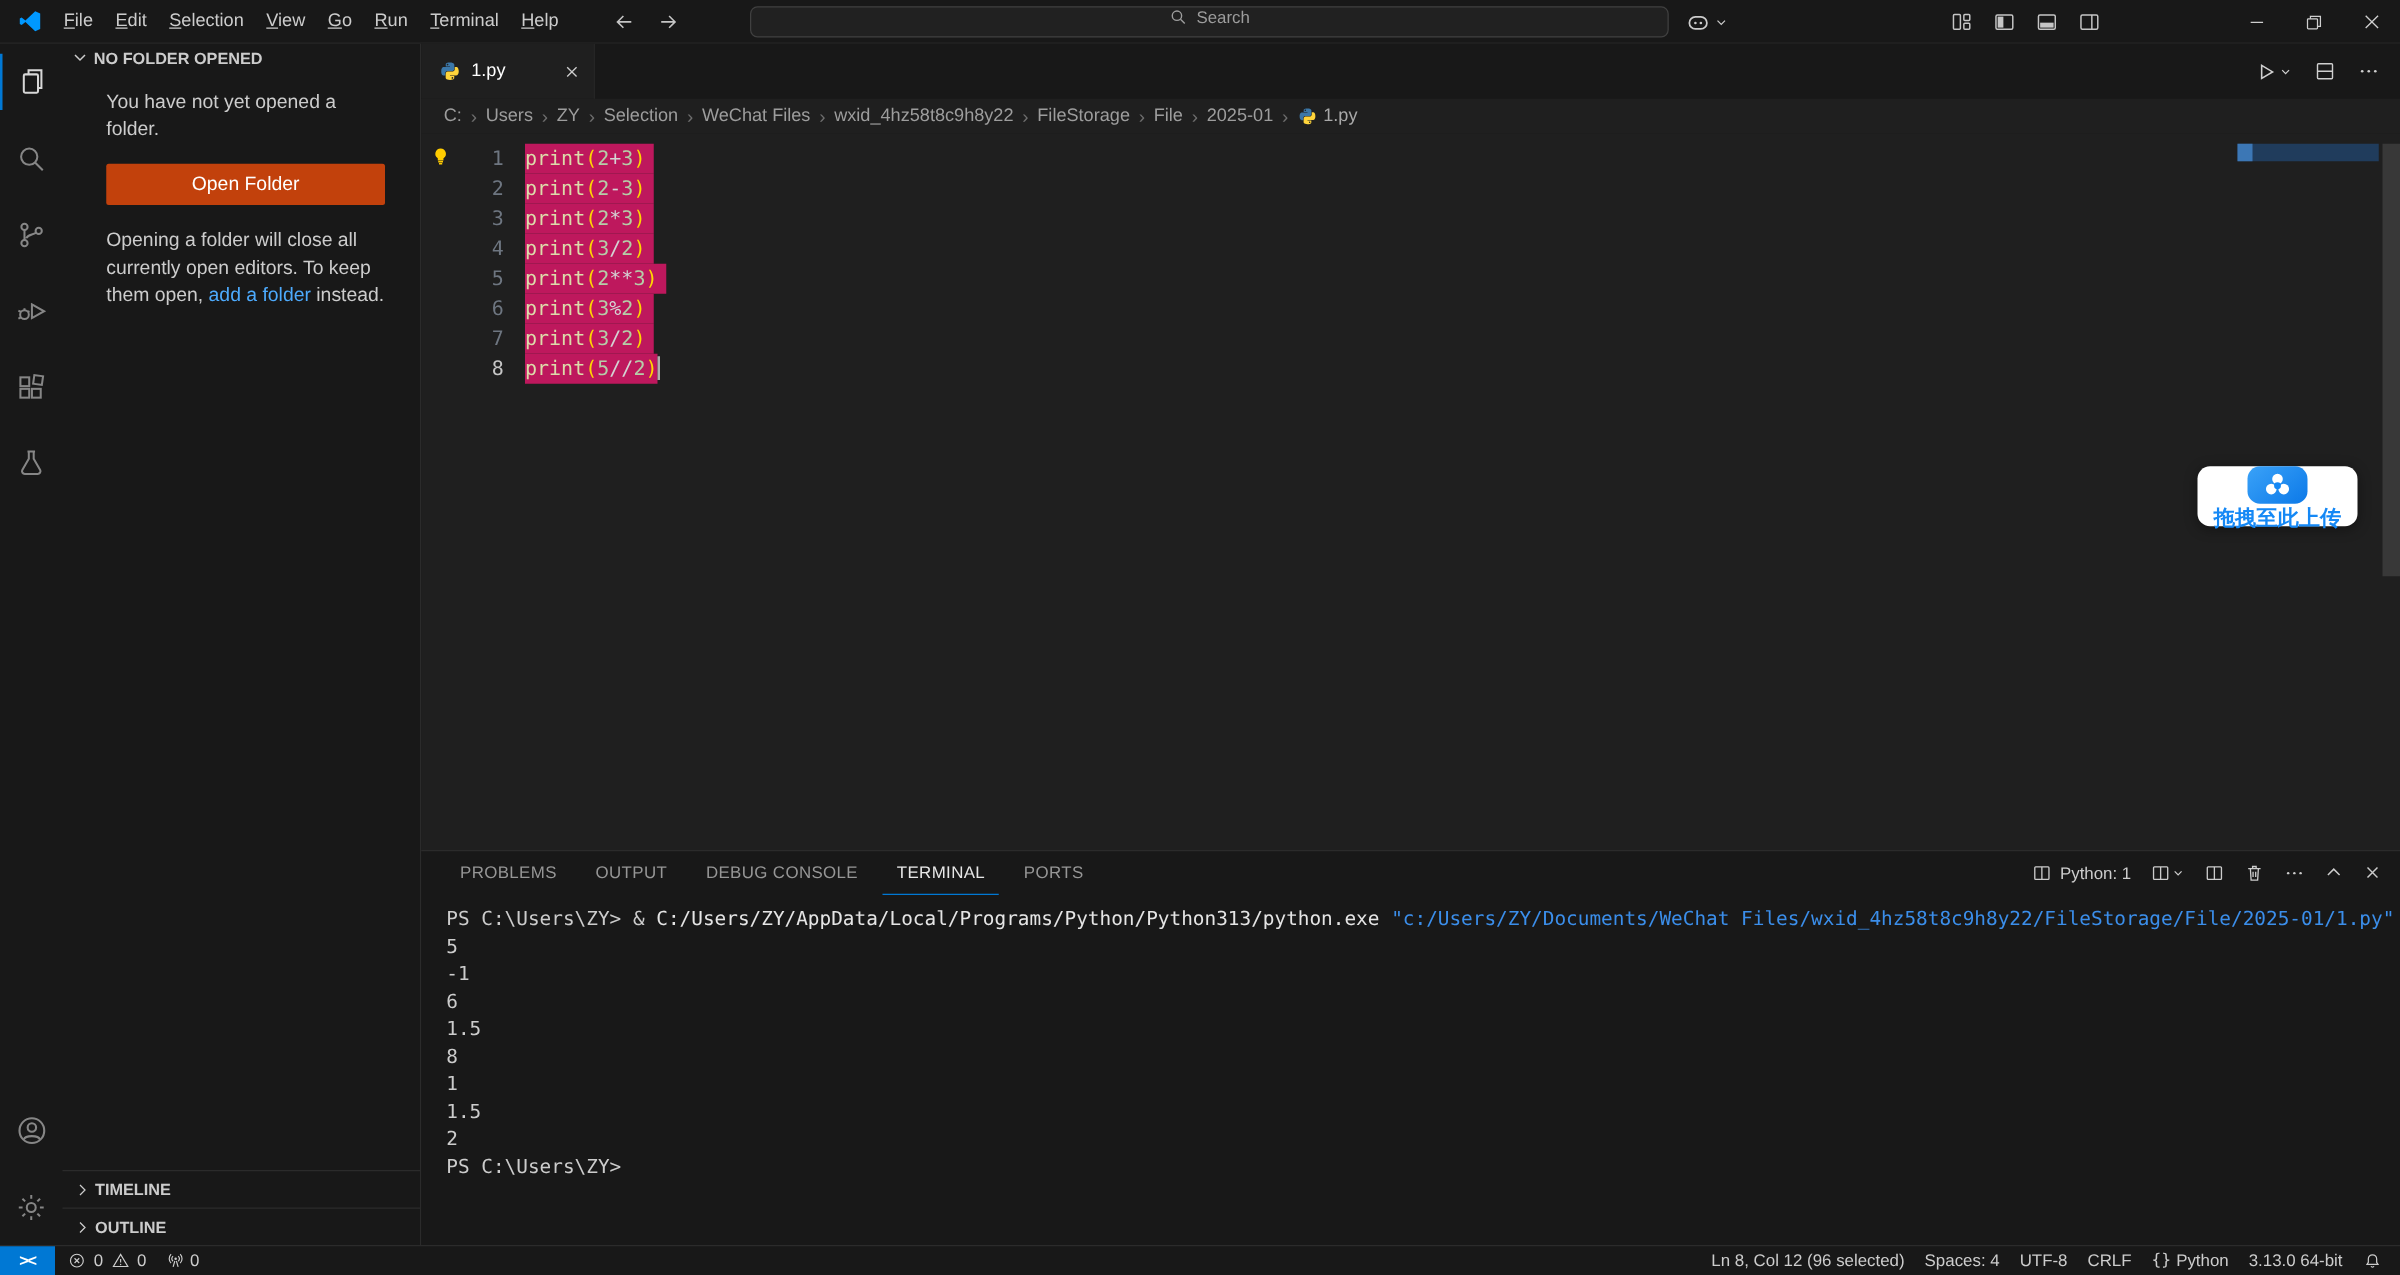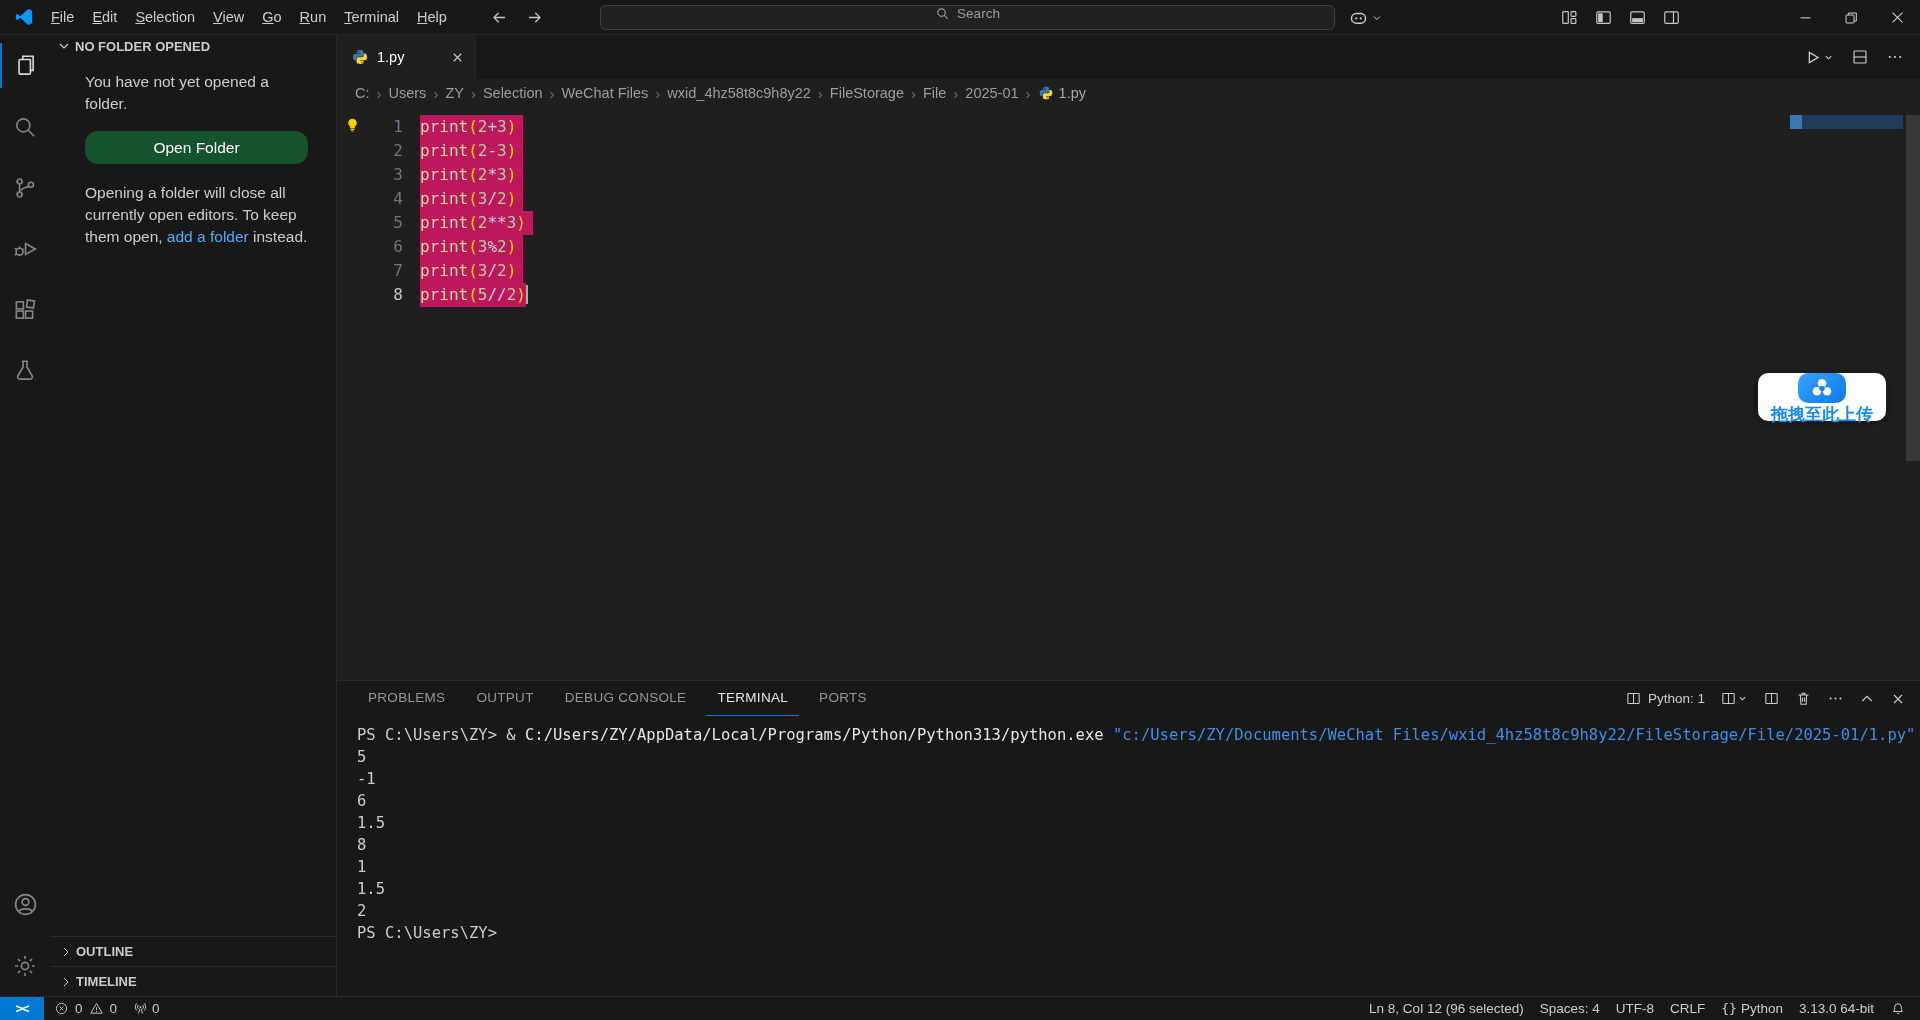--- a/index.html
+++ b/index.html
@@ -28,21 +28,21 @@
   .ab-item { height:61px; display:flex; align-items:center; justify-content:center; color:#868686; position:relative; }
   .ab-item.active { color:#d7d7d7; }
   .ab-item.active::before { content:""; position:absolute; left:0; top:8px; bottom:8px; width:2px; background:#0078d4; }
   .ab-bottom { margin-top:auto; }
 
   .sidebar { width:287px; background:#181818; border-right:1px solid #2b2b2b; display:flex; flex-direction:column; }
   .sidebar-header { height:38px; display:flex; align-items:center; padding:0 14px 0 20px; font-size:13px; color:#cccccc; }
   .sidebar-header .spacer { flex:1; }
   .section-header { display:flex; align-items:center; gap:3px; padding:3px 0 3px 6px; font-weight:bold; font-size:13px; color:#cccccc; }
   .sidebar-body { padding:14px 28px 0 35px; font-size:15.5px; line-height:1.42; color:#cccccc; }
-  .open-folder-btn { display:block; width:223px; height:33px; margin:16px 0 18px 0; background:#14532d; border:none; border-radius:13px; color:#ffffff; font-size:15.5px; font-family:inherit; cursor:pointer; }
+  .open-folder-btn { display:block; width:223px; height:33px; margin:16px 0 18px 0; background:#c2410c; border:none; border-radius:2px; color:#ffffff; font-size:15.5px; font-family:inherit; cursor:pointer; }
   .link { color:#4daafc; cursor:pointer; }
   .sidebar-bottom { margin-top:auto; }
   .collapsed-section { height:30px; display:flex; align-items:center; gap:2px; padding-left:8px; border-top:1px solid #2b2b2b; font-size:13px; font-weight:bold; color:#cccccc; }
 
   .editorcol { flex:1; min-width:0; display:flex; flex-direction:column; background:#1f1f1f; }
 
   
   .tabbar { height:44px; background:#181818; display:flex; position:relative; }
   .tab { width:139px; background:#1f1f1f; display:flex; align-items:center; gap:9px; padding:0 10px 0 15px; font-size:14.5px; color:#ffffff; border-right:1px solid #252525; }
   .tab-label { flex:1; }
@@ -73,21 +73,21 @@
   .upload { position:absolute; top:266px; right:34px; height:48px; background:#ffffff; border-radius:10px; display:flex; align-items:center; box-shadow:0 2px 10px rgba(0,0,0,.4); cursor:pointer;flex-direction:column; }
   .upload-icon { width:48px; height:48px; border-radius:10px; background:linear-gradient(140deg,#3aa2f8,#0c79e8); display:flex; align-items:center; justify-content:center; }
   .upload-label { padding:0 13px; color:#1588f5; font-weight:bold; font-size:17px; white-space:nowrap; }
 
   
   .panel { height:316px; border-top:1px solid #2b2b2b; background:#181818; display:flex; flex-direction:column; }
   .panel-header { height:35px; display:flex; align-items:center; padding:0 14px 0 20px; }
   .panel-tabs { display:flex; gap:9px; height:35px; }
   .panel-tab { padding:0 11px; line-height:33px; font-size:13.5px; letter-spacing:.3px; color:#969696; border-bottom:1px solid transparent; }
   .panel-tab.active { color:#e7e7e7; border-bottom-color:#0078d4; }
-  .panel-actions { margin-left:auto; display:flex; align-items:center; gap:15px; color:#cccccc; }
+  .panel-actions { margin-left:auto; display:flex; align-items:flex-start; gap:15px; color:#cccccc; }
   .terminal-title { display:flex; align-items:center; gap:6px; font-size:13.5px; color:#cccccc; }
   .pa-icon { display:flex; align-items:center; color:#cccccc; }
   .terminal { flex:1; padding:8px 0 0 20px; font-family:"DejaVu Sans Mono",monospace; font-size:15.5px; line-height:22px; white-space:pre; }
   .t-plain { color:#cccccc;text-align:center; } .t-cmd { color:#e5e5e5; } .t-str { color:#3b8eea; }
 
   
   .statusbar { flex:0 0 24px; height:24px; background:#181818; border-top:1px solid #2b2b2b; display:flex; align-items:center; font-size:13.5px; color:#cccccc; }
   .remote { width:44px; height:100%; background:#0078d4; color:#fff; display:flex; align-items:center; justify-content:center; font-weight:bold; font-size:13px; letter-spacing:-1px; }
   .sb-item { display:flex; align-items:center; gap:4px; padding:0 8px; height:100%; }
   .sb-group { display:flex; align-items:center; gap:3px; padding:0 6px; height:100%; }
@@ -272,29 +272,29 @@
         <button class="open-folder-btn">Open Folder</button>
         <div><span>Opening a folder will close all currently open editors. To keep them open, </span><span class="link">add a folder</span><span> instead.</span></div>
       </div>
       <div class="sidebar-bottom" id="sidebar-bottom">
           <div class="collapsed-section">
             <span>
               <svg width="16" height="16" viewBox="0 0 24 24" fill="none" stroke="currentColor" stroke-width="1.5">
                 <path d="M9 6l6 6-6 6"></path>
               </svg>
             </span>
-            <span>OUTLINE</span>
+            <span>TIMELINE</span>
           </div>
           <div class="collapsed-section">
             <span>
               <svg width="16" height="16" viewBox="0 0 24 24" fill="none" stroke="currentColor" stroke-width="1.5">
                 <path d="M9 6l6 6-6 6"></path>
               </svg>
             </span>
-            <span>TIMELINE</span>
+            <span>OUTLINE</span>
           </div>
         </div>
     </div>
 
     <div class="editorcol">
 
       <div class="tabbar">
         <div class="tab">
           <span id="tab-py-icon">
               <svg width="16" height="16" viewBox="0 0 24 24">

